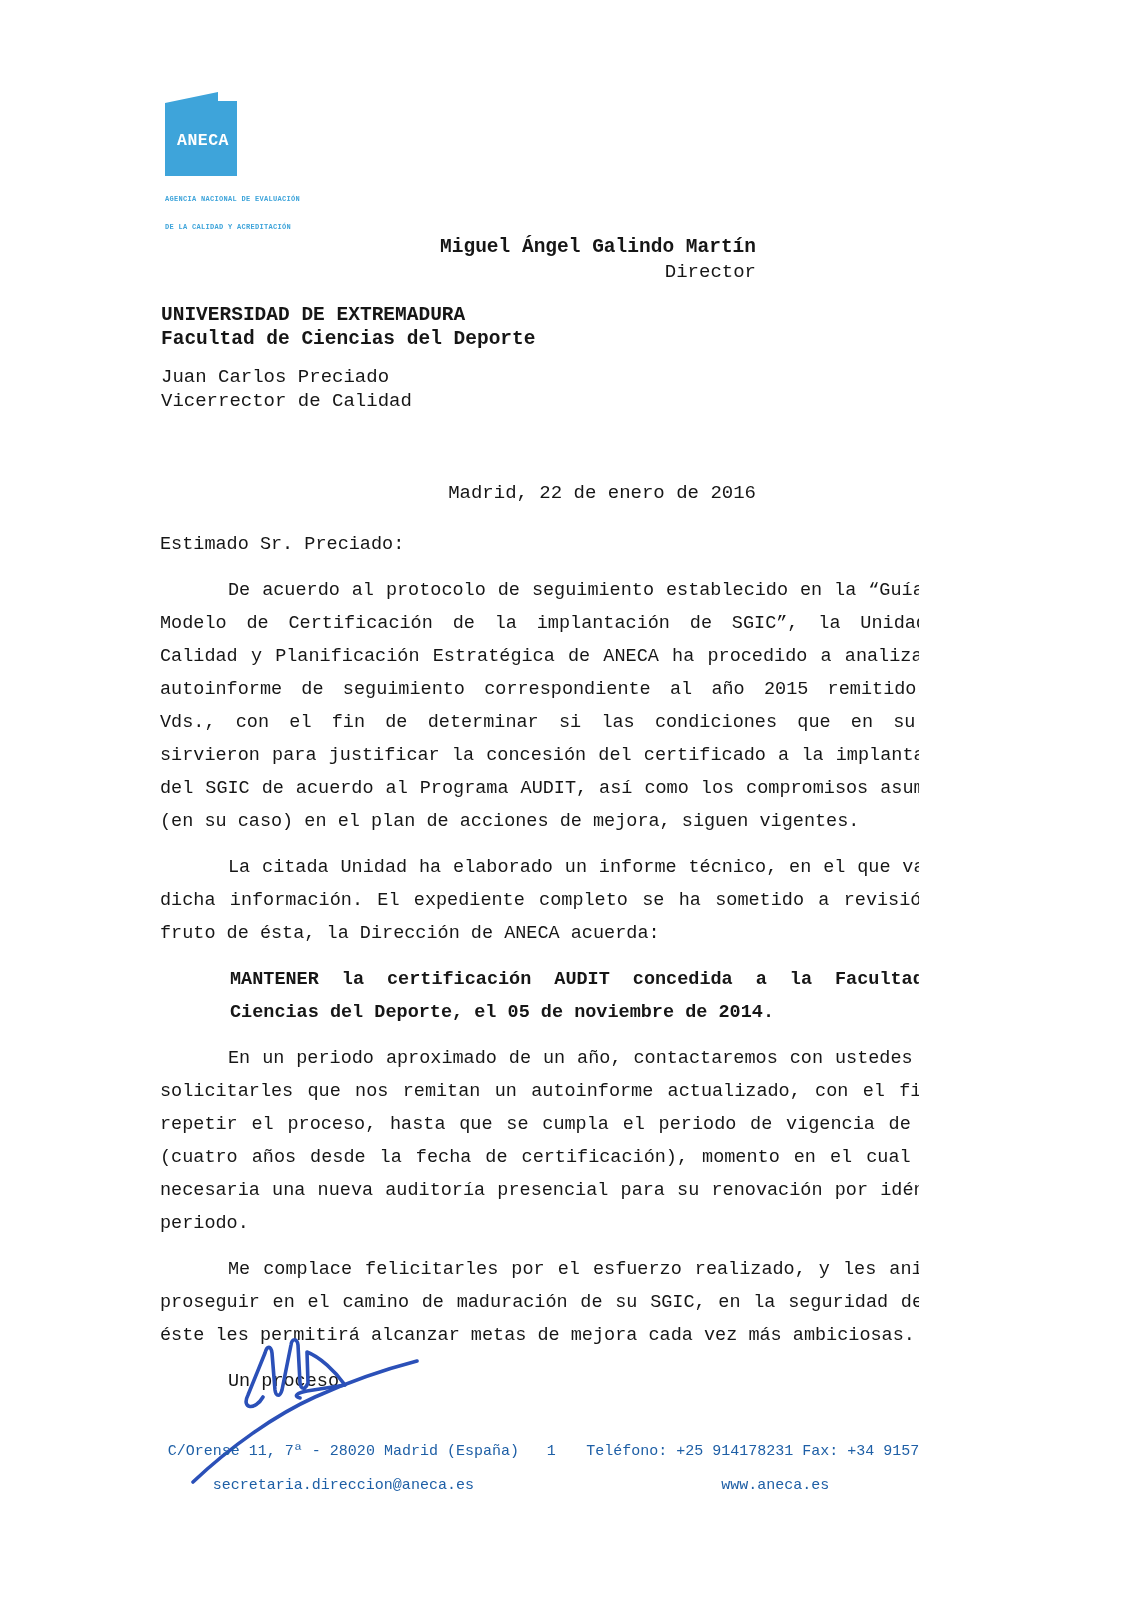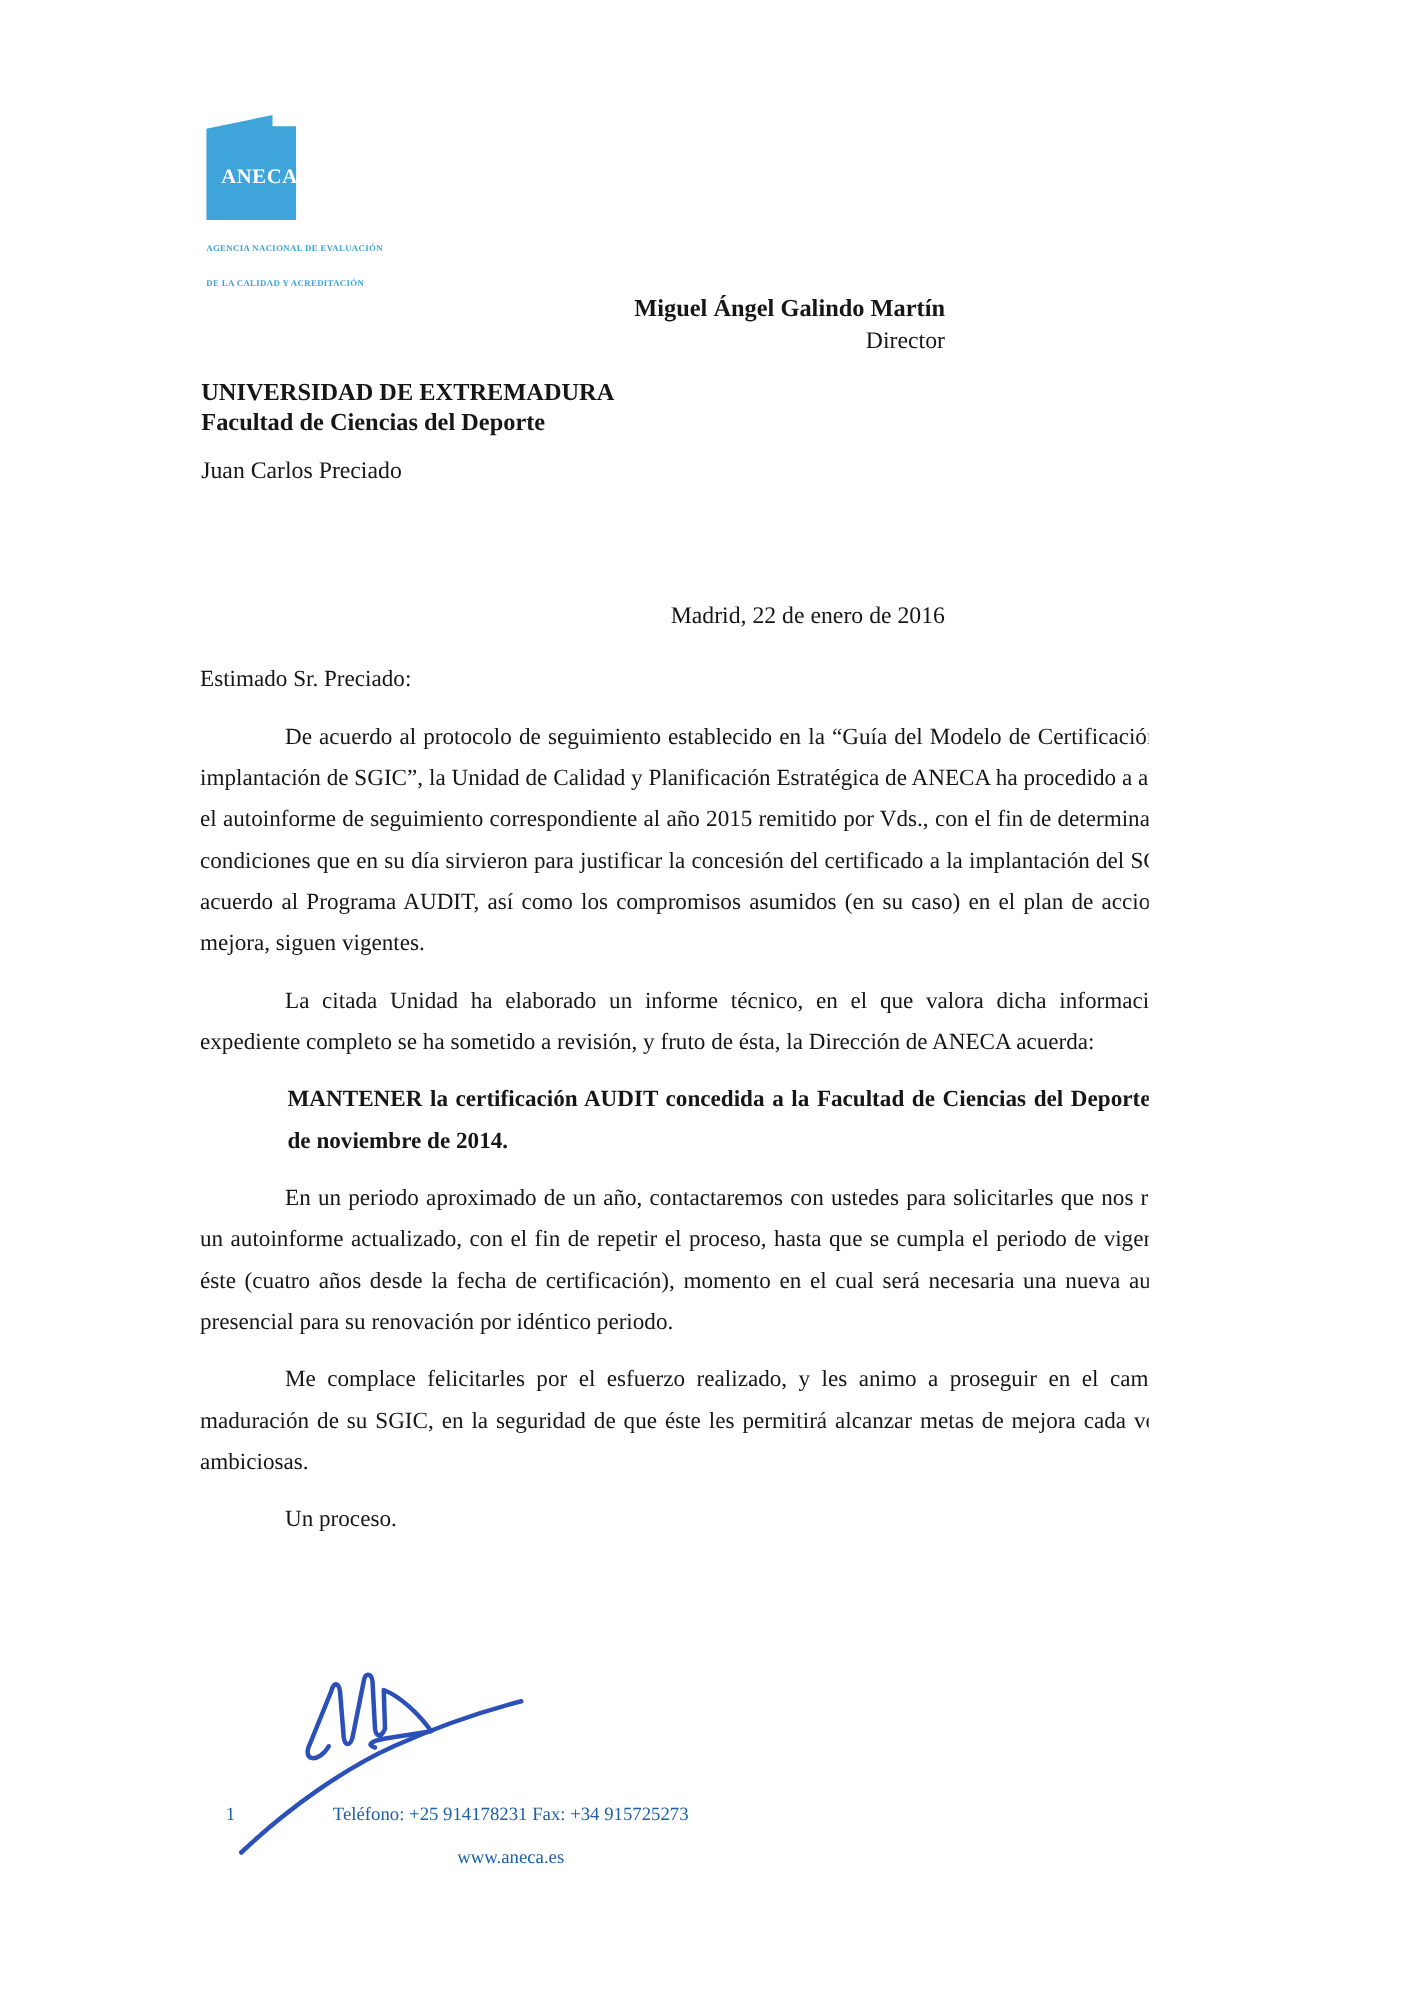--- a/index.html
+++ b/index.html
@@ -1,21 +1,21 @@
 <!DOCTYPE html>
 <html style="--logo-blue: #3ea4da; --footer-blue: #1e5fa6; --signature-blue: #2b50b8; --text-black: #161616;"><head>
 <meta charset="utf-8">
 <style>
   html,body{margin:0;padding:0;background:#ffffff;}
   .page{
     position:relative;
     width:919px;height:1600px;
     background:#ffffff;
     overflow:hidden;
-    font-family:Liberation Serif, serif;
+    font-family:Liberation Mono, monospace;
     color:#161616;
   }
 
   
   .logo-block{position:absolute;left:165px;top:92px;width:130px;}
   .logo-svg{display:block;}
   .logo-svg polygon{fill:var(--logo-blue,#3ea4da);}
   .logo-text{
     position:absolute;left:12px;top:39px;
     color:#ffffff;font-weight:bold;font-size:16.5px;letter-spacing:.5px;
@@ -88,20 +88,21 @@
   <div class="sender">
     <div class="sender-name">Miguel Ángel Galindo Martín</div>
     <div class="sender-title">Director</div>
   </div>
 
   <div class="recipient">
     <div class="b">UNIVERSIDAD DE EXTREMADURA</div>
     <div class="b">Facultad de Ciencias del Deporte</div>
     <div class="gap"></div>
     <div>Juan Carlos Preciado</div>
+    <div>Vicerrector de Calidad</div>
   </div>
 
   <div class="date-line">Madrid, 22 de enero de 2016</div>
 
   <div class="letter-body">
     <p class="salutation">Estimado Sr. Preciado:</p>
     <p class="para">De acuerdo al protocolo de seguimiento establecido en la “Guía del Modelo de Certificación de la implantación de SGIC”, la Unidad de Calidad y Planificación Estratégica de ANECA ha procedido a analizar el autoinforme de seguimiento correspondiente al año 2015 remitido por Vds., con el fin de determinar si las condiciones que en su día sirvieron para justificar la concesión del certificado a la implantación del SGIC de acuerdo al Programa AUDIT, así como los compromisos asumidos (en su caso) en el plan de acciones de mejora, siguen vigentes.</p>
     <p class="para">La citada Unidad ha elaborado un informe técnico, en el que valora dicha información. El expediente completo se ha sometido a revisión, y fruto de ésta, la Dirección de ANECA acuerda:</p>
     <p class="para bold-block">MANTENER la certificación AUDIT concedida a la Facultad de Ciencias del Deporte, el 05 de noviembre de 2014.</p>
     <p class="para">En un periodo aproximado de un año, contactaremos con ustedes para solicitarles que nos remitan un autoinforme actualizado, con el fin de repetir el proceso, hasta que se cumpla el periodo de vigencia de éste (cuatro años desde la fecha de certificación), momento en el cual será necesaria una nueva auditoría presencial para su renovación por idéntico periodo.</p>
@@ -118,20 +119,24 @@
              L 115,48 C 116,55 120,55 123,48
              L 122,17
              C 135,22 150,36 160,50
              L 122,56 C 112,58 108,61 115,63"></path>
     <path d="M 8,147
              C 45,112 90,80 130,62
              C 170,44 205,33 232,26"></path>
   </svg>
 
   <div class="footer">
+    <div class="f-left">
+      <div>C/Orense 11, 7ª - 28020 Madrid (España)</div>
+      <div>secretaria.direccion@aneca.es</div>
+    </div>
     <div class="f-page">1</div>
     <div class="f-right">
       <div>Teléfono: +25 914178231 Fax: +34 915725273</div>
       <div>www.aneca.es</div>
     </div>
   </div>
 
 </div>
 
 </body></html>

